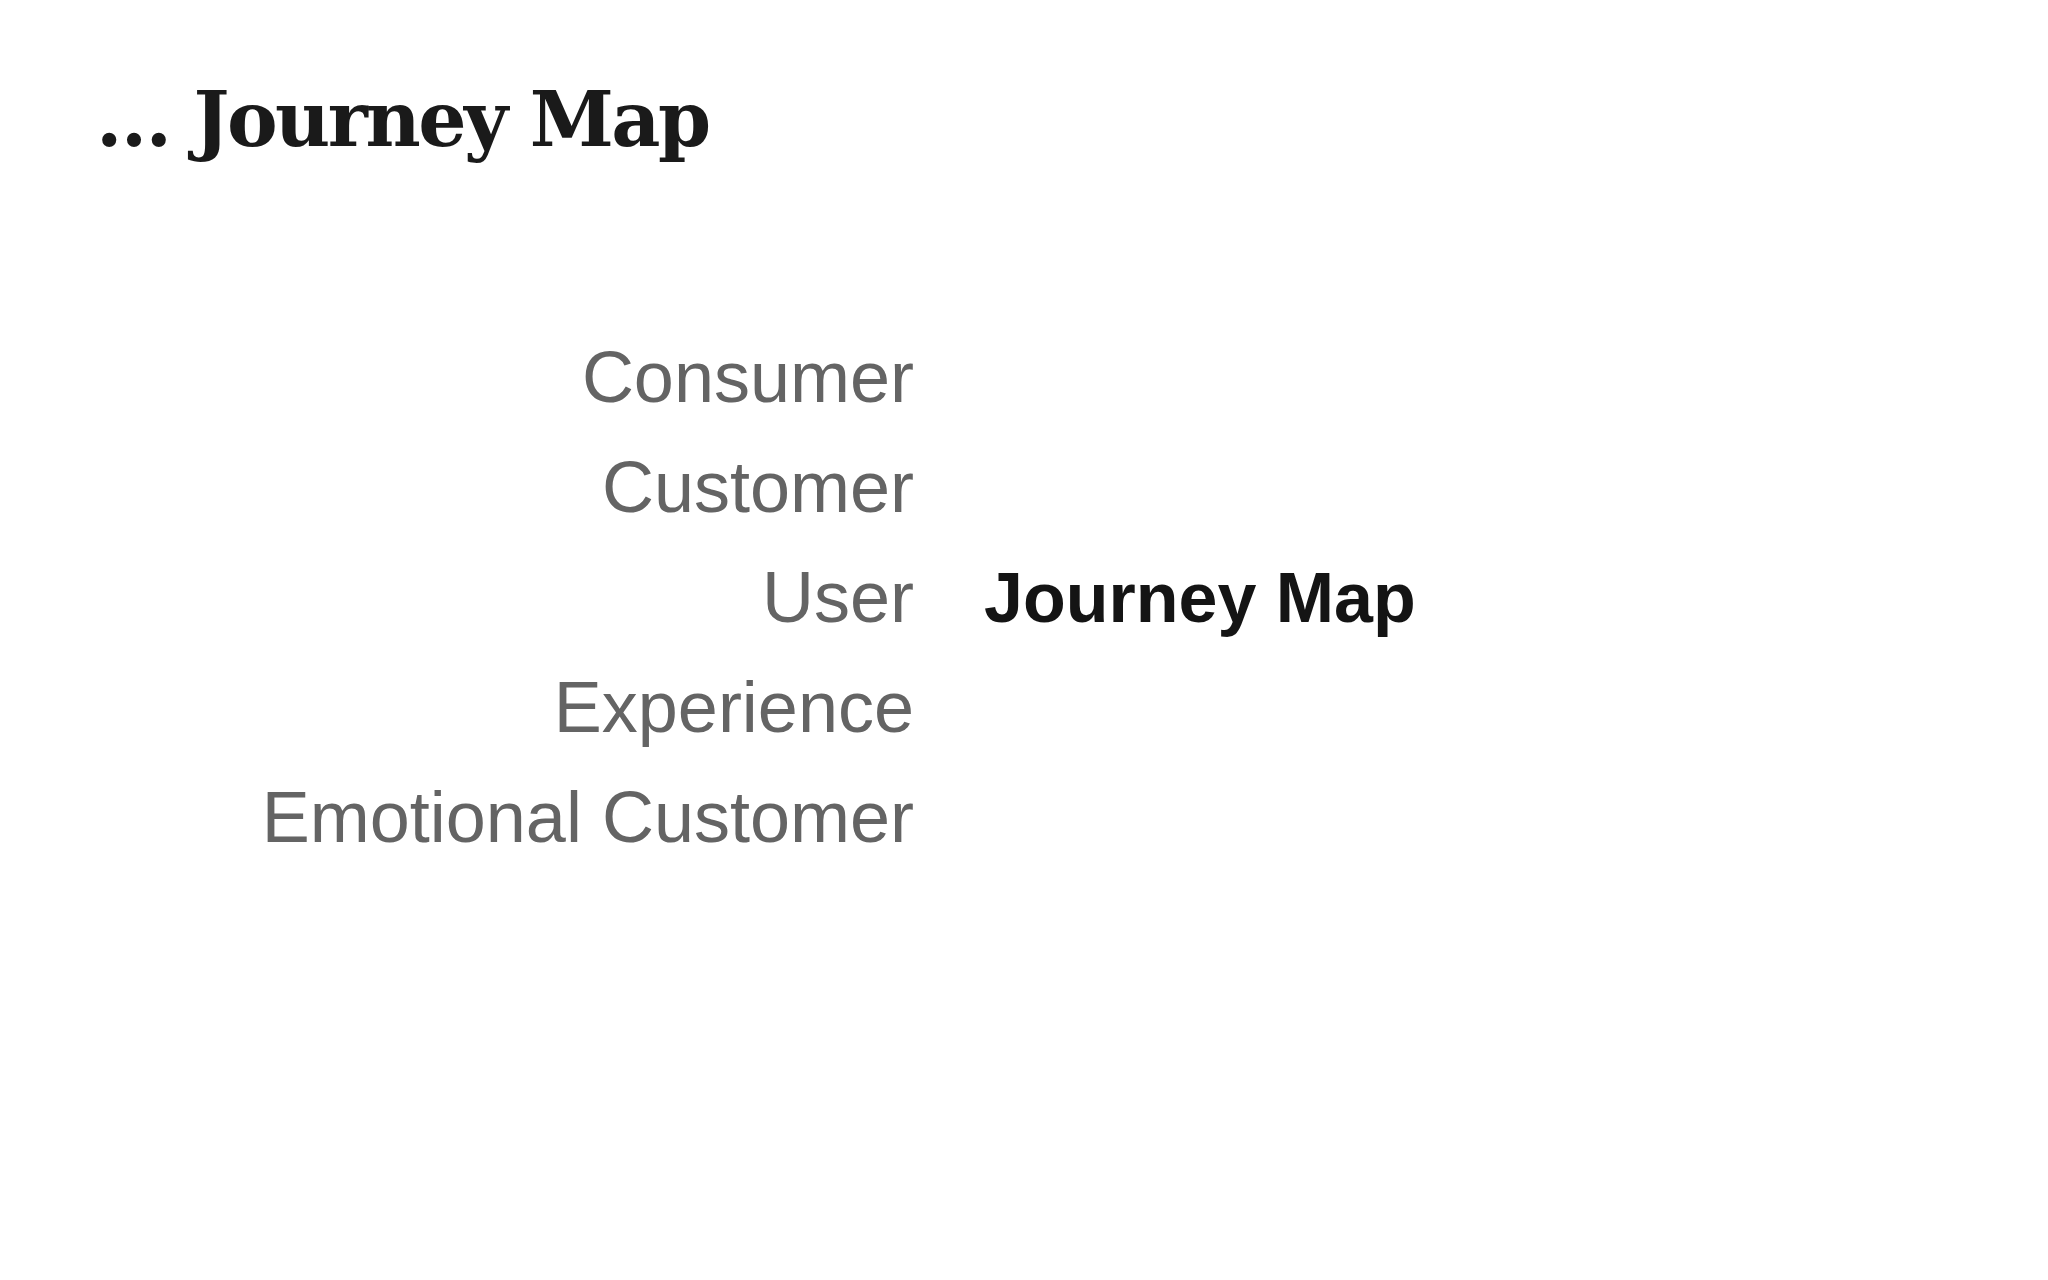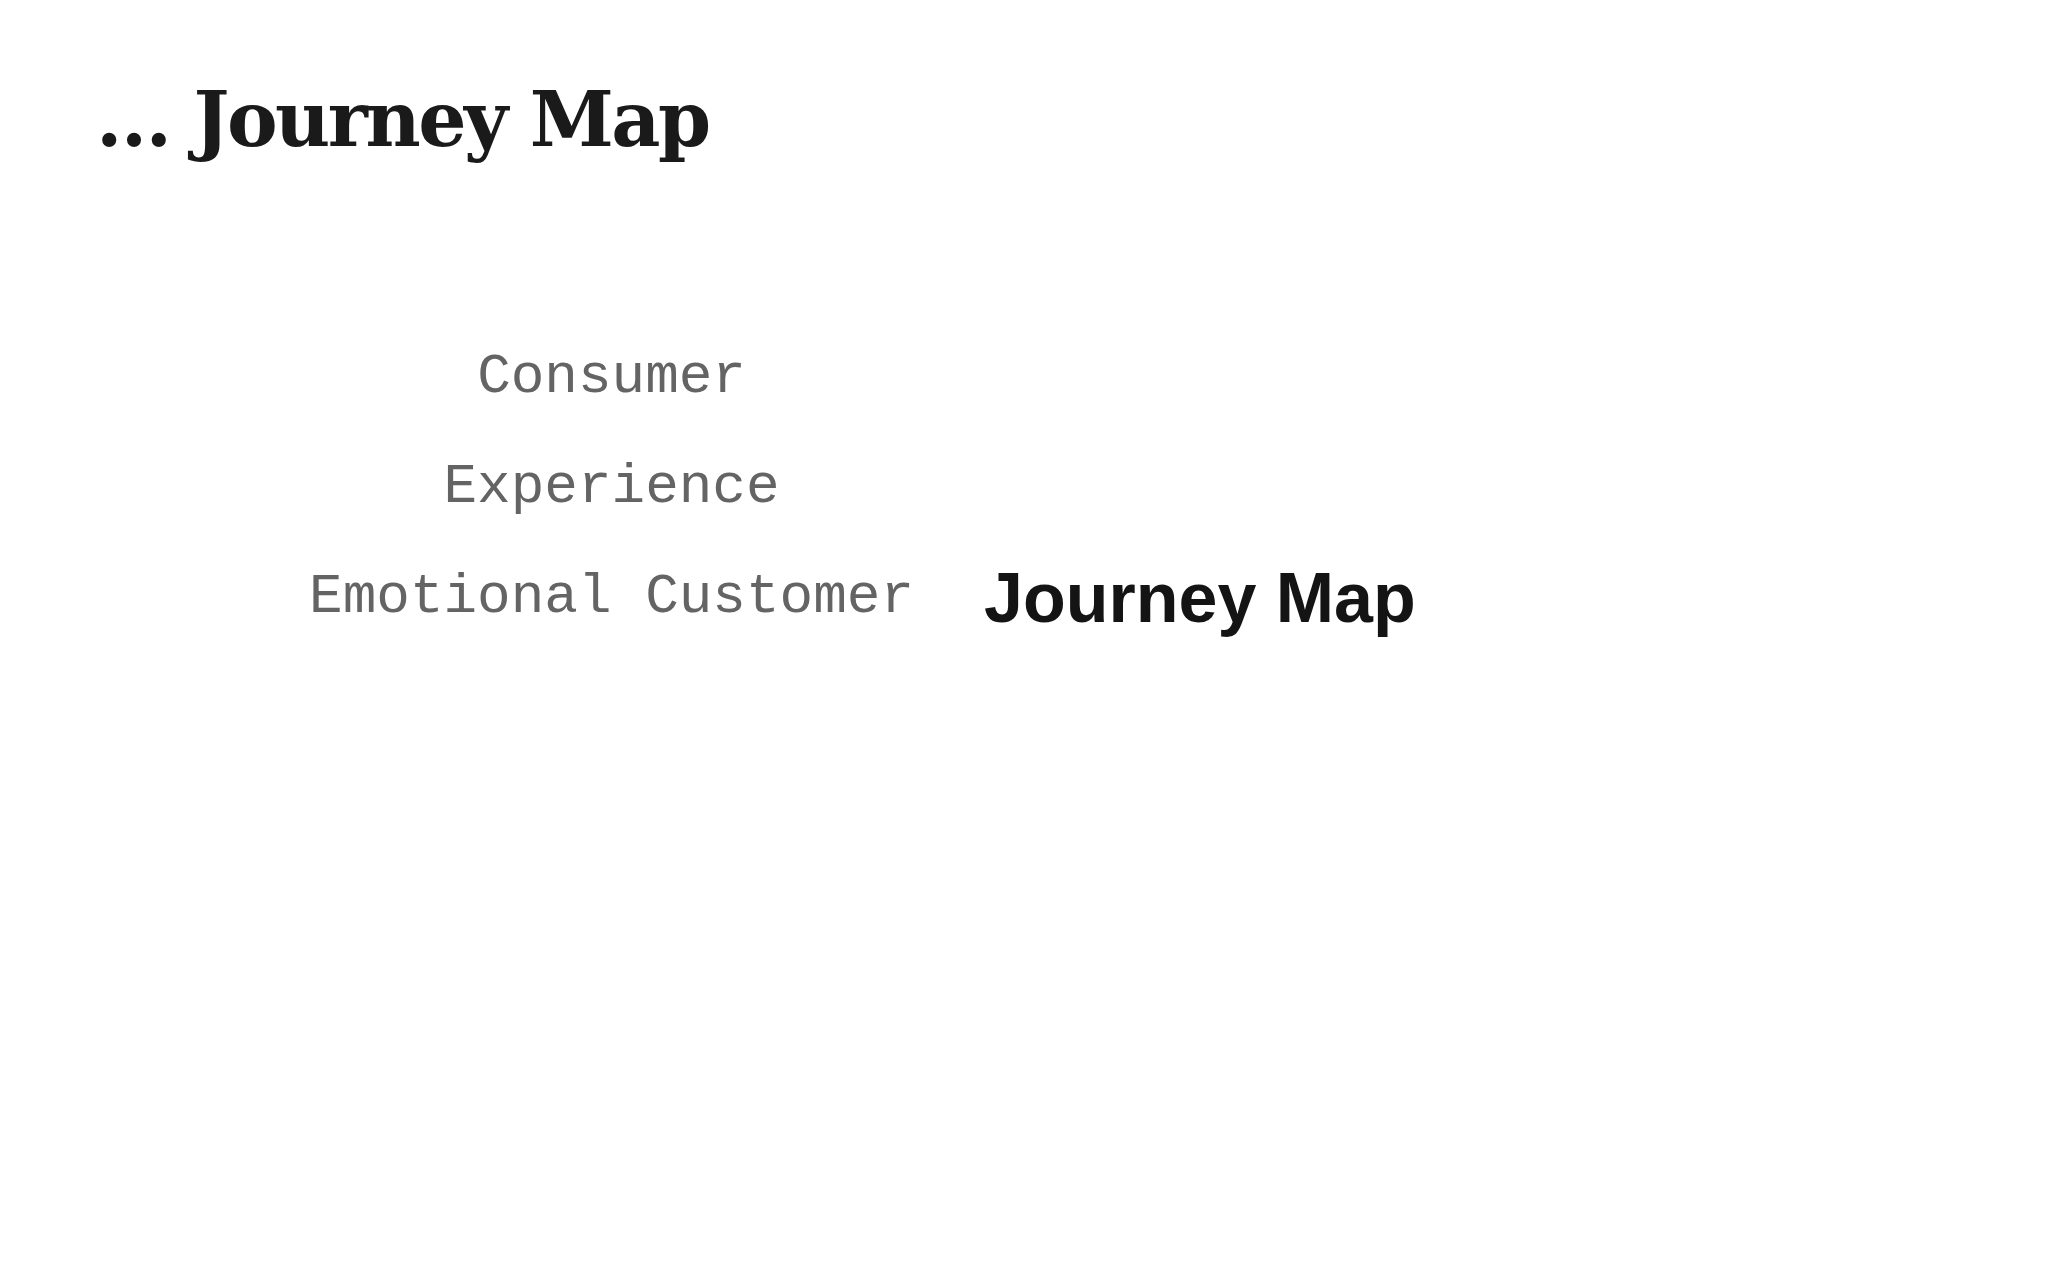--- a/index.html
+++ b/index.html
@@ -31,24 +31,24 @@
     font-size: 76px;
     letter-spacing: -2.5px;
     line-height: 1;
     color: var(--title-color);
     white-space: nowrap;
   }
   .term-list {
     position: absolute;
     top: 322px;
     right: 1058px; 
-    text-align: center;
-    font-family: Liberation Mono, monospace;
+    text-align: right;
+    font-family: Liberation Sans, sans-serif;
     font-weight: 400;
-    font-size: 56px;
+    font-size: 72px;
     line-height: 110px;
     color: var(--term-color);
     white-space: nowrap;
   }
   .highlight-label {
     position: absolute;
     left: 984px;
     top: 543px; 
     font-family: "Liberation Sans", sans-serif;
     font-weight: 700;
@@ -60,19 +60,21 @@
 </style>
 </head>
 <body>
 
 <div class="slide">
 
   <h1 class="slide-title">… Journey Map</h1>
 
   <div class="term-list">
     <div class="term">Consumer</div>
+    <div class="term">Customer</div>
+    <div class="term">User</div>
     <div class="term">Experience</div>
     <div class="term">Emotional Customer</div>
   </div>
 
   <div class="highlight-label">Journey Map</div>
 
 </div>
 
 </body></html>

